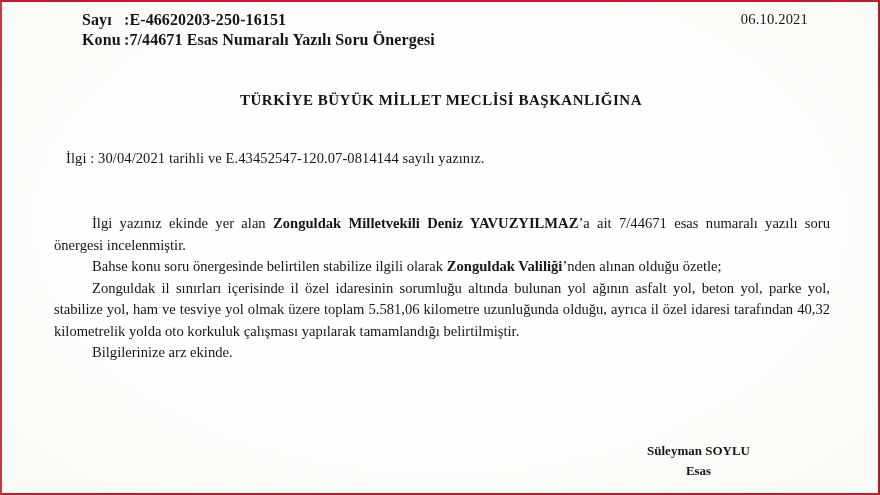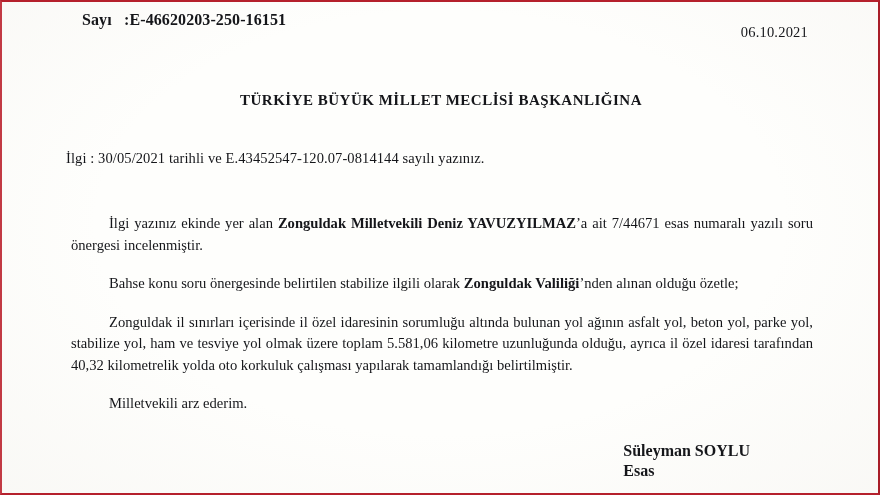--- a/index.html
+++ b/index.html
@@ -61,21 +61,21 @@
   }
   .meta-row {
     white-space: pre;
   }
   .meta-label {
     display: inline-block;
     width: 42px;
   }
   .doc-date {
     position: absolute;
-    top: 14px;
+    top: 1px;
     right: 30px;
     font-size: 14.5px;
     font-weight: normal;
     letter-spacing: 0.2px;
   }
 
   
   .doc-title {
     margin-top: 36px;
     text-align: center;
@@ -95,67 +95,68 @@
 
   
   .body-text {
     margin-top: 46px;
     font-size: 14.6px;
     line-height: 21.5px;
     text-align: justify;
     padding-right: 8px;
   }
   .body-text p {
-    margin: 17px;
+    margin: 0;
     text-indent: 38px;
   }
   .emph {
     font-weight: 600;
   }
 
   
   .signature {
     position: absolute;
     right: 128px;
     bottom: 12px;
-    text-align: left;
-    font-size: 16px;
+    text-align: center;
+    font-size: 13px;
     line-height: 20px;
     font-weight: bold;
   }
   .signature .role {
     font-weight: bold;
   }
 </style>
 </head>
 <body>
 
 <div class="page">
   <div class="sheet">
 
     <div class="letterhead">
       <div class="meta-block">
         <div class="meta-row"><span class="meta-label">Sayı</span><span>:E-46620203-250-16151</span></div>
+        <div class="meta-row"><span class="meta-label">Konu</span><span>:7/44671 Esas Numaralı Yazılı Soru Önergesi</span></div>
       </div>
       <div class="doc-date">06.10.2021</div>
     </div>
 
     <div class="doc-title">TÜRKİYE BÜYÜK MİLLET MECLİSİ BAŞKANLIĞINA</div>
 
-    <div class="reference-line">İlgi :  30/05/2021 tarihli ve E.43452547-120.07-0814144 sayılı yazınız.</div>
+    <div class="reference-line">İlgi :  30/04/2021 tarihli ve E.43452547-120.07-0814144 sayılı yazınız.</div>
 
     <div class="body-text">
 
       <p><span>İlgi yazınız ekinde yer alan </span><span class="emph">Zonguldak Milletvekili Deniz YAVUZYILMAZ</span><span>’a ait 7/44671 esas numaralı yazılı soru önergesi incelenmiştir.</span></p>
 
       <p><span>Bahse konu soru önergesinde belirtilen stabilize ilgili olarak </span><span class="emph">Zonguldak Valiliği</span><span>’nden alınan olduğu özetle;</span></p>
 
       <p>Zonguldak il sınırları içerisinde il özel idaresinin sorumluğu altında bulunan yol ağının asfalt yol, beton yol, parke yol, stabilize yol, ham ve tesviye yol olmak üzere toplam 5.581,06 kilometre uzunluğunda olduğu, ayrıca il özel idaresi tarafından 40,32 kilometrelik yolda oto korkuluk çalışması yapılarak tamamlandığı belirtilmiştir.</p>
 
-      <p>Milletvekili arz ederim.</p>
+      <p>Bilgilerinize arz ekinde.</p>
     </div>
 
     <div class="signature">
       <div class="name">Süleyman SOYLU</div>
       <div class="role">Esas</div>
     </div>
 
   </div>
 </div>
 

